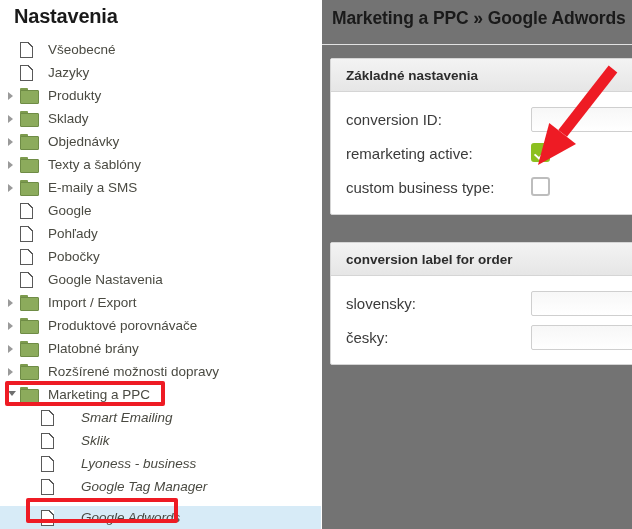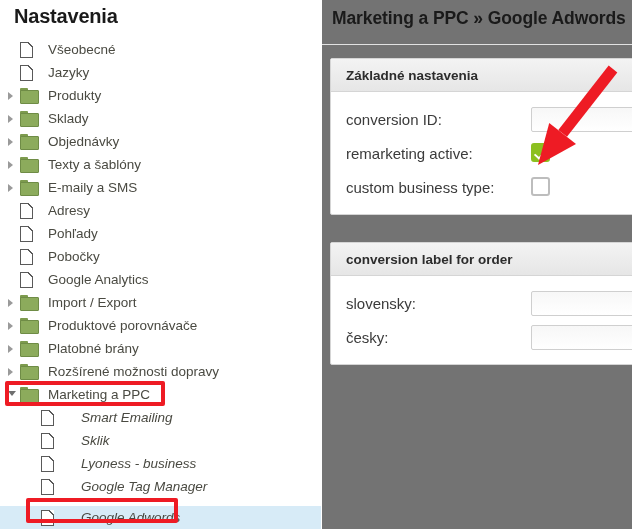--- a/index.html
+++ b/index.html
@@ -285,21 +285,21 @@
           </span>
           <span class="label">E-maily a SMS</span>
         </div>
         <div class="node lvl0">
           <span class="arrow-slot">
             <span class="tri-none"></span>
           </span>
           <span class="icon-slot">
             <span class="ico-file"></span>
           </span>
-          <span class="label">Adresy</span>
+          <span class="label">Google</span>
         </div>
         <div class="node lvl0">
           <span class="arrow-slot">
             <span class="tri-none"></span>
           </span>
           <span class="icon-slot">
             <span class="ico-file"></span>
           </span>
           <span class="label">Pohľady</span>
         </div>
@@ -312,21 +312,21 @@
           </span>
           <span class="label">Pobočky</span>
         </div>
         <div class="node lvl0">
           <span class="arrow-slot">
             <span class="tri-none"></span>
           </span>
           <span class="icon-slot">
             <span class="ico-file"></span>
           </span>
-          <span class="label">Google Analytics</span>
+          <span class="label">Google Nastavenia</span>
         </div>
         <div class="node lvl0">
           <span class="arrow-slot">
             <span class="tri-right"></span>
           </span>
           <span class="icon-slot">
             <span class="ico-folder"></span>
           </span>
           <span class="label">Import / Export</span>
         </div>

